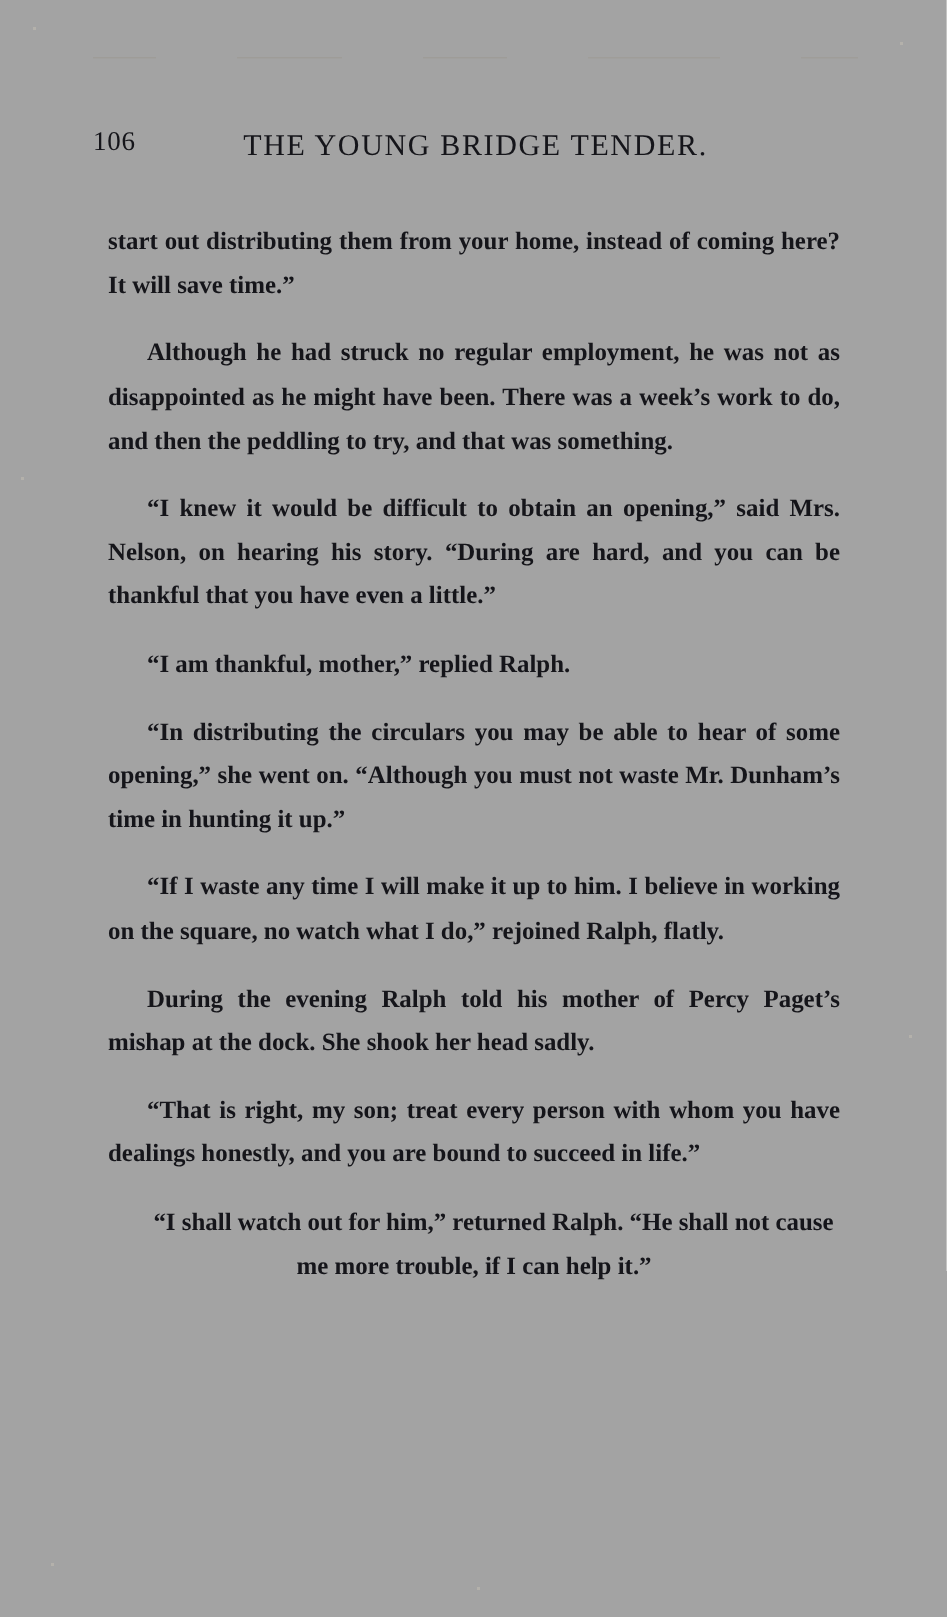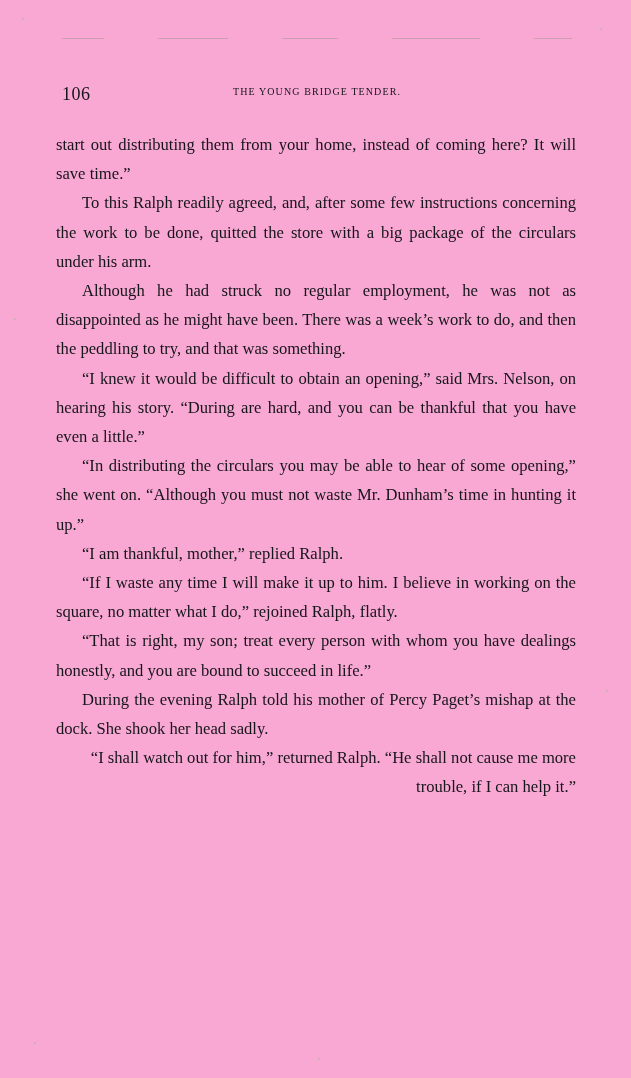--- a/index.html
+++ b/index.html
@@ -13,21 +13,21 @@
     font-family: "Liberation Serif", serif;
     color: #16161a;
     position: relative;
     overflow: hidden;
   }
   .page {
     position: absolute;
     top: 0; left: 0;
     width: 631px;
     height: 1078px;
-    background: #f9a8d4;
+    background: #a3a3a3;
   }
   
   .speck {
     position: absolute;
     background: #b9b6ae;
     opacity: 0.75;
   }
   .rule-marks {
     position: absolute;
     top: 36px;
@@ -58,44 +58,45 @@
     font-size: 18px;
     letter-spacing: 0.5px;
     color: #15151a;
   }
   .running-head {
     position: absolute;
     left: 0;
     top: 2px;
     width: 510px;
     text-align: center;
-    font-size: 10px;
+    font-size: 20px;
     letter-spacing: 1.1px;
     color: #15151a;
   }
   .body-text {
     position: absolute;
     top: 130px;
     left: 56px;
     width: 520px;
     font-size: 16.6px;
     line-height: 29.2px;
     color: #15151a;
   }
   .para {
-    margin: 0;
+    margin: 16px;
     text-align: justify;
     text-justify: inter-word;
     text-indent: 26px;
+    font-weight: bold;
   }
   .para.noindent {
     text-indent: 0;
   }
   .para:last-child {
-    text-align: right;
+    text-align: center;
   }
   
 </style>
 </head>
 <body>
 
 <div class="page">
 
   <div class="rule-marks">
     <span style="width:42px"></span>
@@ -112,24 +113,23 @@
   <div class="speck" style="left:34px;  top:1042px;width:2px; height:2px;"></div>
   <div class="speck" style="left:318px; top:1058px;width:2px; height:2px;"></div>
 
   <div class="header">
     <div class="folio">106</div>
     <div class="running-head">THE YOUNG BRIDGE TENDER.</div>
   </div>
 
   <div class="body-text">
       <p class="para noindent">start out distributing them from your home, instead of coming here?   It will save time.”</p>
-      <p class="para">To this Ralph readily agreed, and, after some few instructions concerning the work to be done, quitted the store with a big package of the circulars under his arm.</p>
       <p class="para">Although he had struck no regular employment, he was not as disappointed as he might have been.   There was a week’s work to do, and then the peddling to try, and that was something.</p>
       <p class="para">“I knew it would be difficult to obtain an opening,” said Mrs. Nelson, on hearing his story.   “During are hard, and you can be thankful that you have even a little.”</p>
+      <p class="para">“I am thankful, mother,” replied Ralph.</p>
       <p class="para">“In distributing the circulars you may be able to hear of some opening,” she went on.   “Although you must not waste Mr. Dunham’s time in hunting it up.”</p>
-      <p class="para">“I am thankful, mother,” replied Ralph.</p>
-      <p class="para">“If I waste any time I will make it up to him.   I believe in working on the square, no matter what I do,” rejoined Ralph, flatly.</p>
+      <p class="para">“If I waste any time I will make it up to him.   I believe in working on the square, no watch what I do,” rejoined Ralph, flatly.</p>
+      <p class="para">During the evening Ralph told his mother of Percy Paget’s mishap at the dock.   She shook her head sadly.</p>
       <p class="para">“That is right, my son; treat every person with whom you have dealings honestly, and you are bound to succeed in life.”</p>
-      <p class="para">During the evening Ralph told his mother of Percy Paget’s mishap at the dock.   She shook her head sadly.</p>
       <p class="para">“I shall watch out for him,” returned Ralph.   “He shall not cause me more trouble, if I can help it.”</p>
     </div>
 
 </div>
 
 </body></html>

